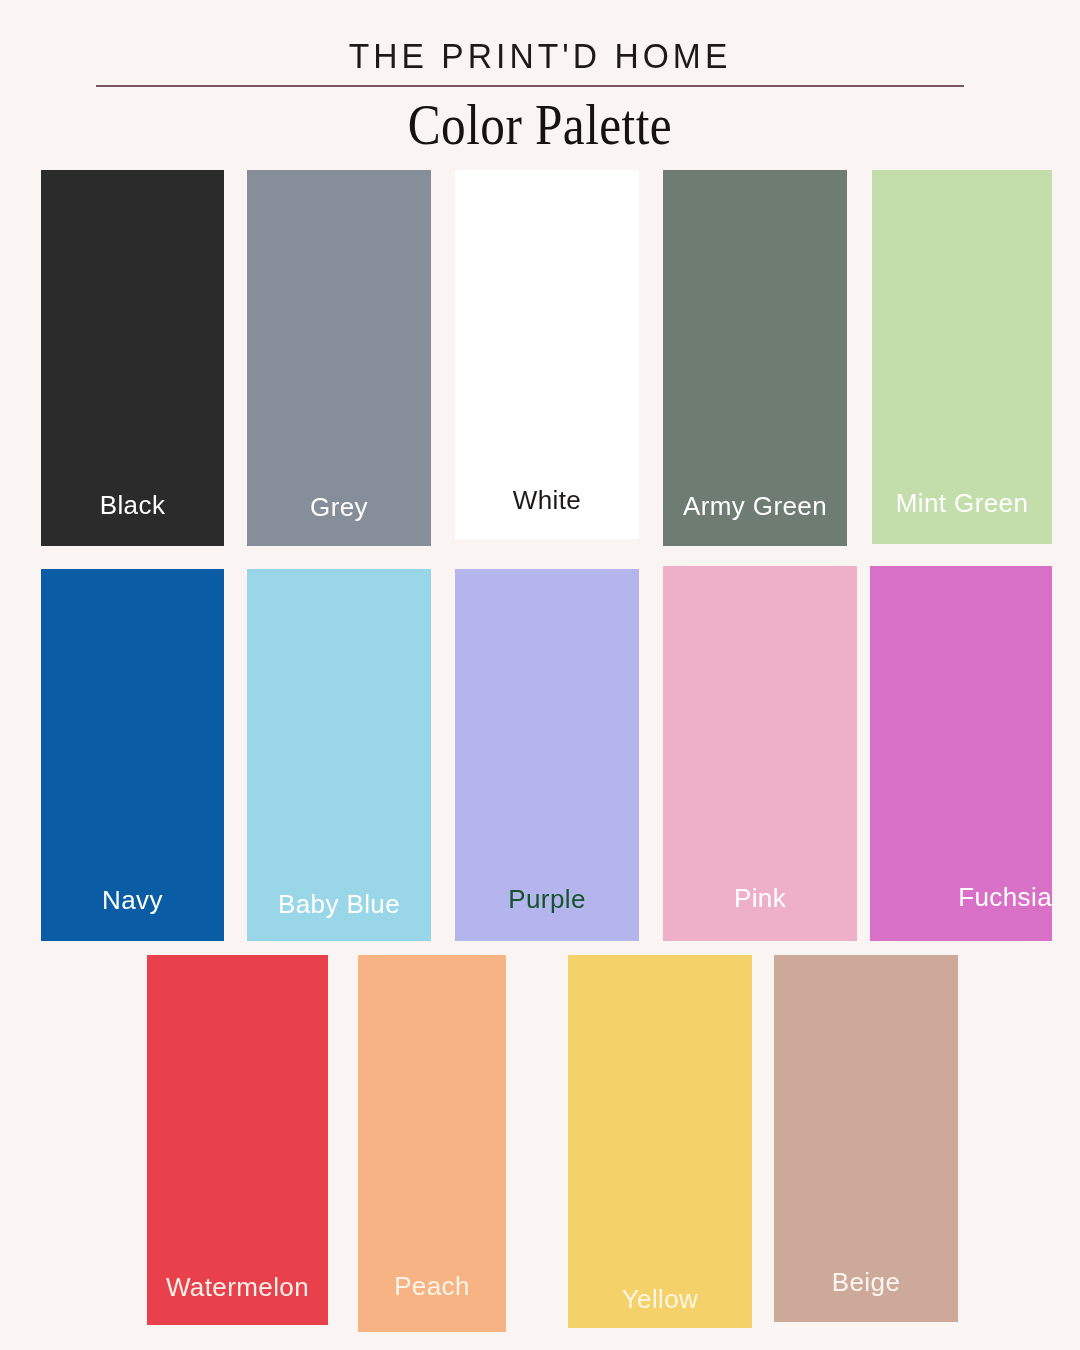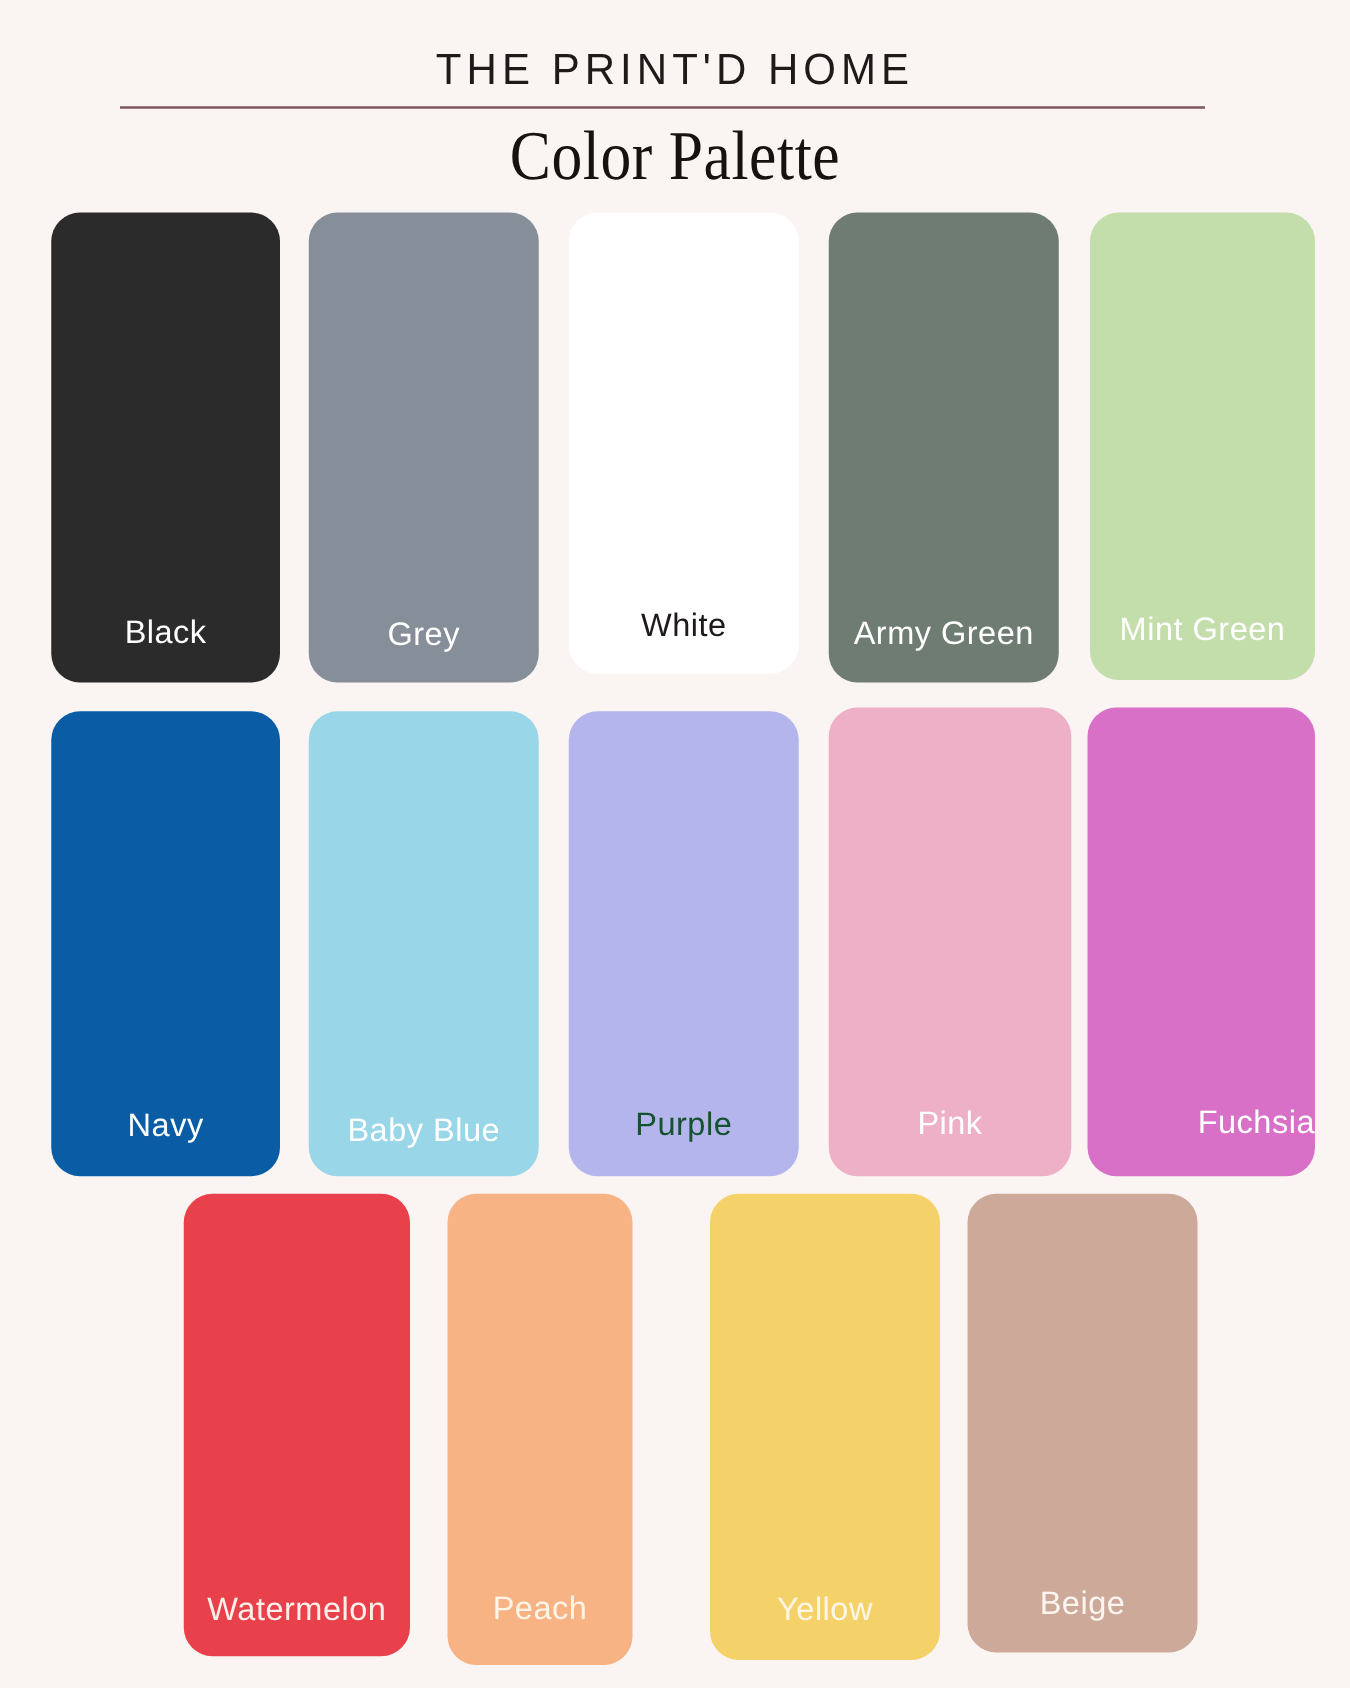--- a/index.html
+++ b/index.html
@@ -70,21 +70,20 @@
     white-space: nowrap;
     transform: scaleX(0.88);
   }
 
   
   .swatch {
     position: absolute;
     display: flex;
     align-items: flex-end;
     justify-content: center;
-    border-radius: 23px;
   }
 
   .swatch-label {
     font-family: "Liberation Sans", sans-serif;
     font-weight: 300;
     font-size: 26px;
     letter-spacing: 0.4px;
     line-height: 1;
     white-space: nowrap;
     user-select: none;
@@ -132,20 +131,20 @@
       <div class="swatch" style="left: 870px; top: 566px; width: 182px; height: 375px; background: rgb(216, 112, 200); justify-content: flex-end;">
         <span class="swatch-label" style="color: rgb(255, 255, 255); margin-bottom: 31px;">Fuchsia</span>
       </div>
       <div class="swatch" style="left: 147px; top: 955px; width: 181px; height: 370px; background: rgb(232, 65, 75);">
         <span class="swatch-label" style="color: rgb(250, 240, 234); margin-bottom: 25px; text-align: right;">Watermelon</span>
       </div>
       <div class="swatch" style="left: 358px; top: 955px; width: 148px; height: 377px; background: rgb(247, 179, 132);">
         <span class="swatch-label" style="color: rgb(253, 244, 234); margin-bottom: 33px;">Peach</span>
       </div>
       <div class="swatch" style="left: 568px; top: 955px; width: 184px; height: 373px; background: rgb(245, 210, 105);">
-        <span class="swatch-label" style="color: rgb(253, 246, 230); margin-bottom: 28px;">Yellow</span>
+        <span class="swatch-label" style="color: rgb(253, 246, 230); margin-bottom: 16px;">Yellow</span>
       </div>
       <div class="swatch" style="left: 774px; top: 955px; width: 184px; height: 367px; background: rgb(205, 169, 154);">
         <span class="swatch-label" style="color: rgb(253, 245, 239); margin-bottom: 27px;">Beige</span>
       </div>
     </div>
 
 </div>
 
 </body></html>

